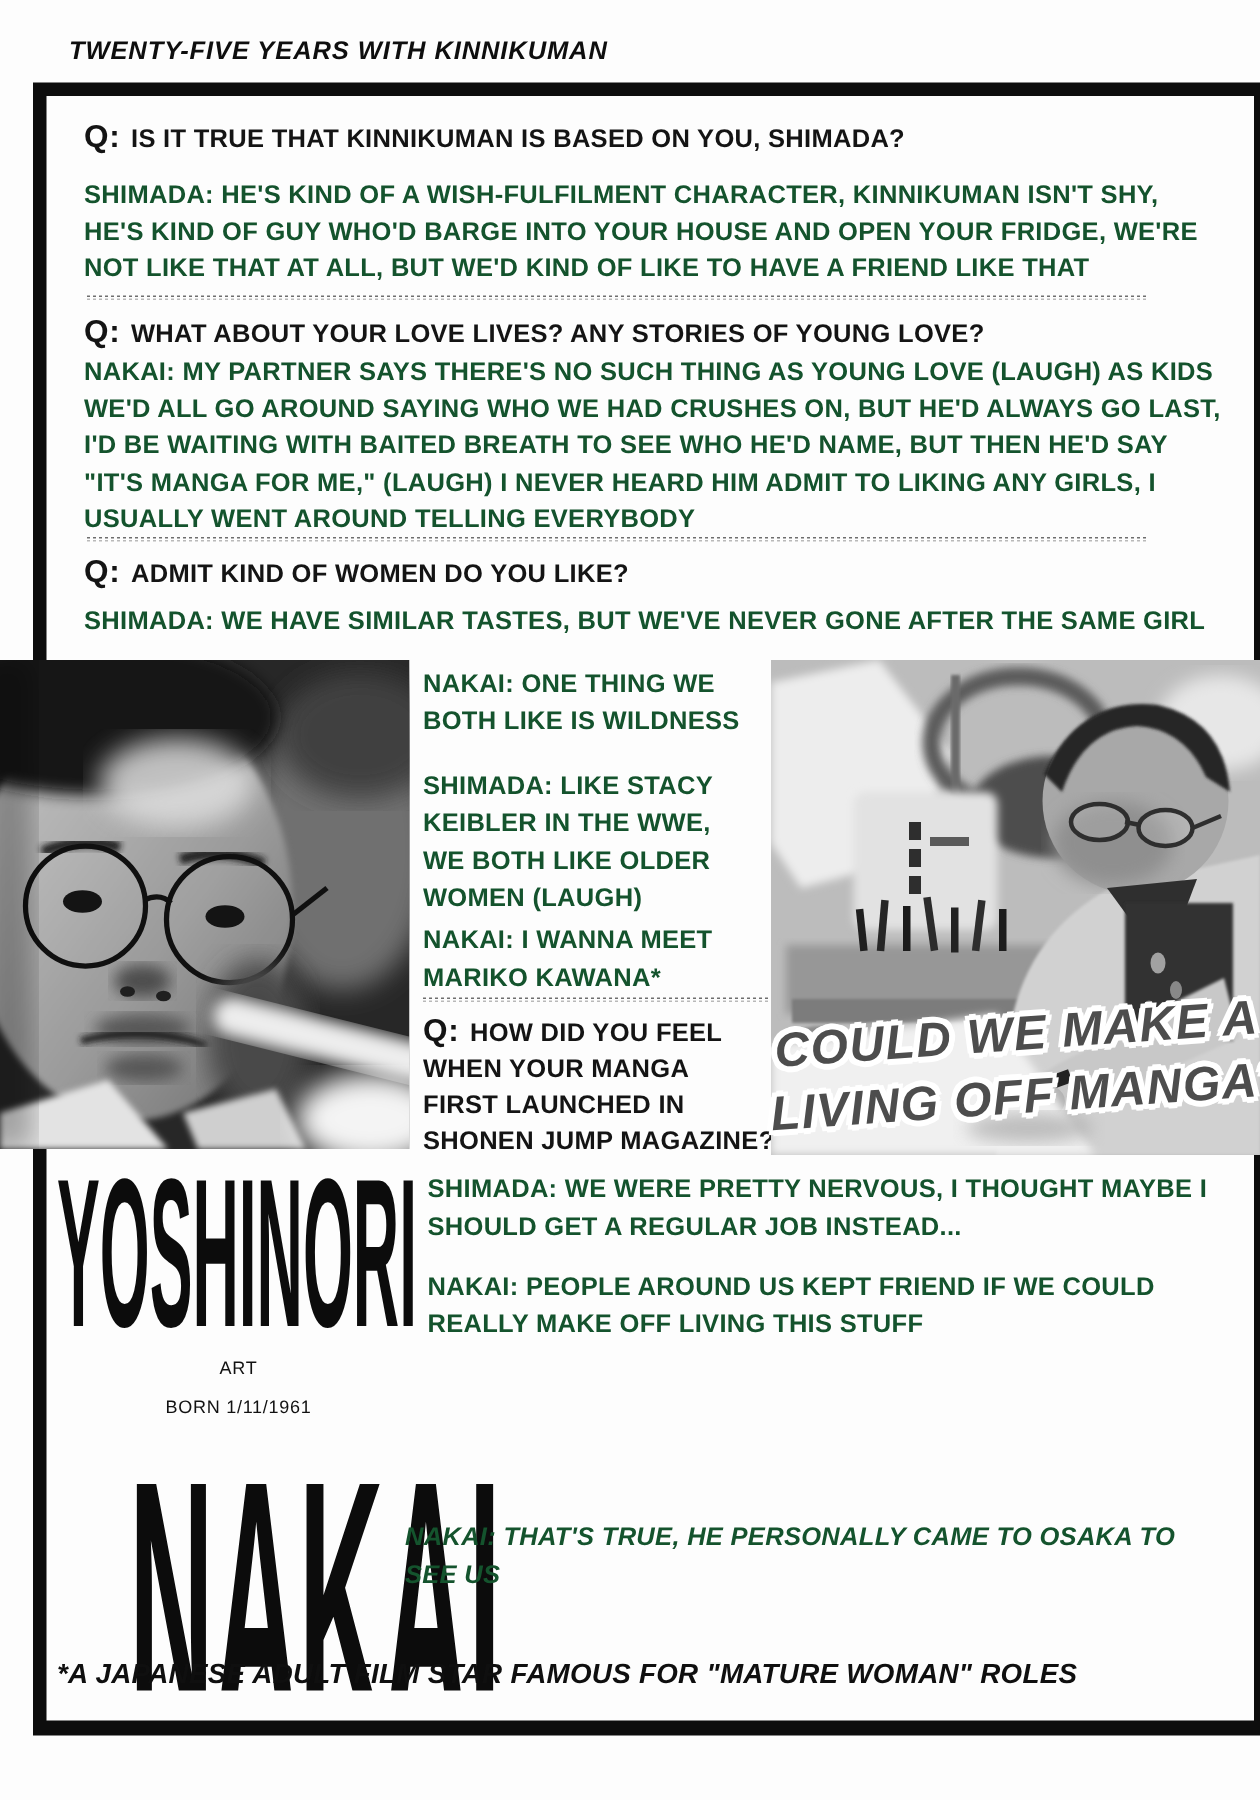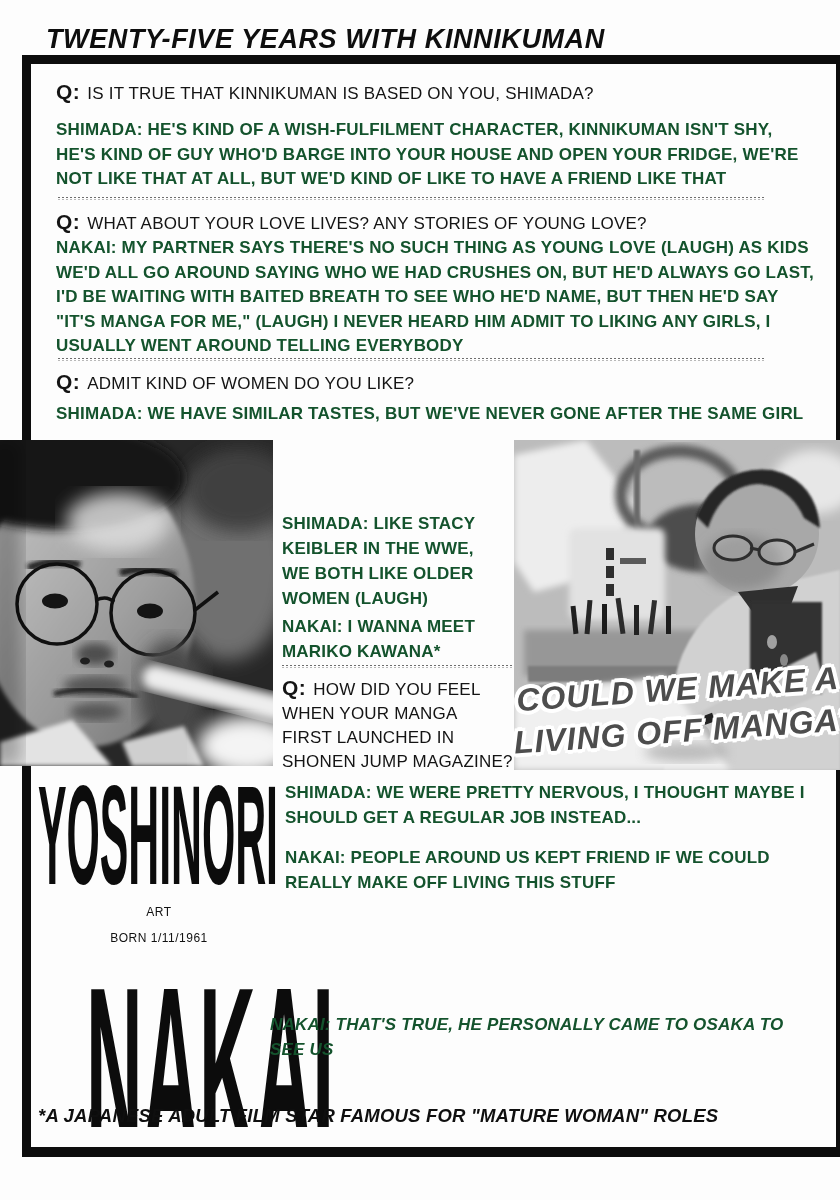--- a/index.html
+++ b/index.html
@@ -1,30 +1,30 @@
 <!DOCTYPE html>
 <html><head>
 <meta charset="utf-8">
 <style>
   html,body{margin:0;padding:0;background:#e9e9e9;}
   .page{
     position:relative;width:840px;height:1200px;background:#fdfdfd;overflow:hidden;
     font-family:"Liberation Sans",sans-serif;color:#151515;margin:0 auto;
   }
   .title{
-    position:absolute;left:46px;top:24px;font-size:27px;font-weight:bold;font-style:italic;
+    position:absolute;left:46px;top:24px;font-size:17px;font-weight:bold;font-style:italic;
     letter-spacing:.6px;color:#0e0e0e;white-space:nowrap;
   }
   .frame{
     position:absolute;left:22px;top:55px;width:818px;height:1102px;box-sizing:border-box;
     border-style:solid;border-color:#0d0d0d;border-width:9px 4px 10px 9px;
   }
   .qrow{position:absolute;color:#141414;}
   .qlab{font-size:21px;font-weight:800;margin-right:7px;letter-spacing:.5px;}
-  .qtext{font-size:17px;font-weight:400;letter-spacing:.2px;}
+  .qtext{font-size:17px;font-weight:700;letter-spacing:.2px;}
   .qrow .qtext.multi{white-space:pre-line;line-height:24px;}
   .para{
     position:absolute;white-space:pre-line;font-size:17px;font-weight:700;
     line-height:24.5px;letter-spacing:.2px;color:#14532d;
   }
   .mid{line-height:25px;}
   .divider{
     position:absolute;height:4px;
     background:
       repeating-linear-gradient(90deg,#6e6e6e 0 2px,transparent 2px 4px),
@@ -126,20 +126,22 @@
       <ellipse cx="96" cy="272" rx="26" ry="9" fill="#565656" filter="url(#b5)"></ellipse>
       <ellipse cx="172" cy="252" rx="34" ry="52" fill="#4a4a4a" filter="url(#b9)"></ellipse>
     </g>
     <polygon points="0,302 72,280 112,326 0,326" fill="#e3e3e3" filter="url(#b2)"></polygon>
     <polygon points="122,302 184,286 204,326 132,326" fill="#cfcfcf" filter="url(#b2)"></polygon>
     <rect x="140" y="240" width="152" height="26" rx="13" fill="#ededed" filter="url(#b5)" transform="rotate(14 216 253)"></rect>
     <ellipse cx="247" cy="306" rx="50" ry="30" fill="#f4f4f4" filter="url(#b9)"></ellipse>
     <rect x="-12" y="0" width="34" height="326" fill="#000" opacity=".28" filter="url(#b9)"></rect>
   </svg>
 
+  <div class="para mid" style="left:282px;top:443px;width:238px;">NAKAI: ONE THING WE
+BOTH LIKE IS WILDNESS</div>
   <div class="para mid" style="left:282px;top:614px;width:238px;">NAKAI: I WANNA MEET
 MARIKO KAWANA*</div>
   <div class="para mid" style="left:282px;top:511px;width:238px;">SHIMADA: LIKE STACY
 KEIBLER IN THE WWE,
 WE BOTH LIKE OLDER
 WOMEN (LAUGH)</div>
   <div class="divider" style="left:282px;top:665px;width:233px;"></div>
   <div class="qrow" style="left:282px;top:676px;width:240px;">
     <span class="qlab">Q:</span><span class="qtext multi">HOW DID YOU FEEL
 WHEN YOUR MANGA

